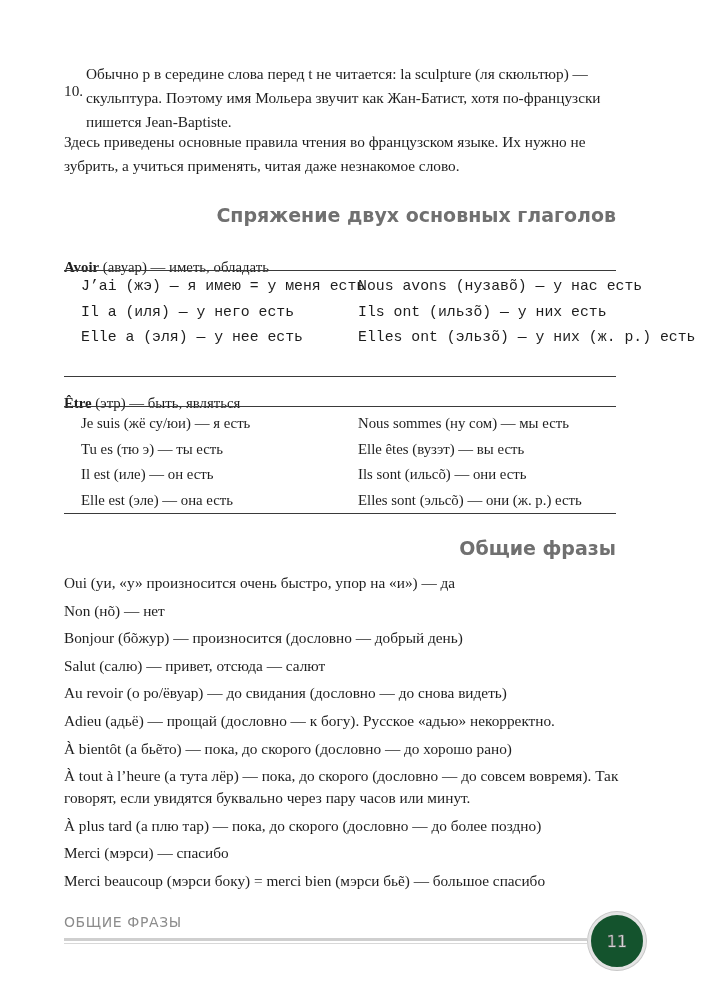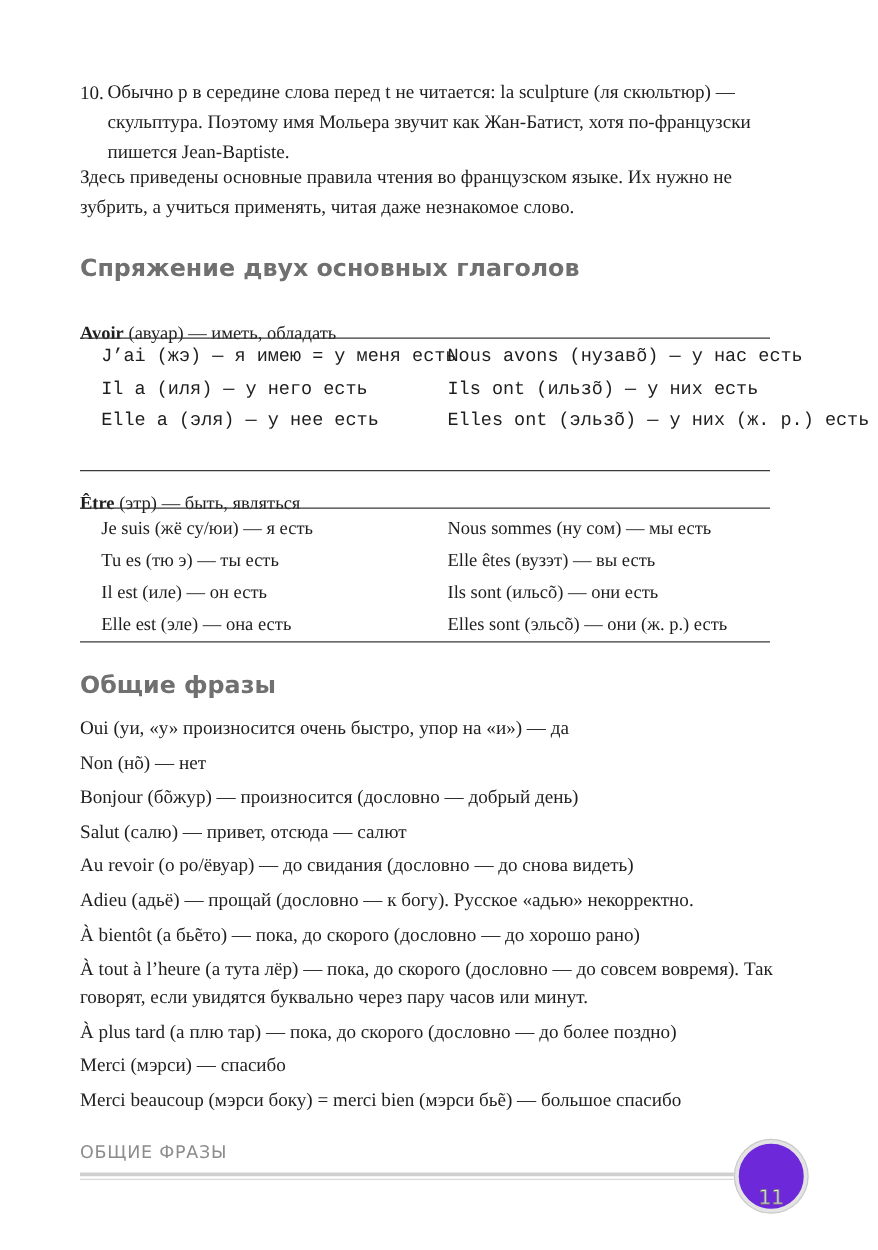--- a/index.html
+++ b/index.html
@@ -7,29 +7,29 @@
     width: 702px; height: 1000px; position: relative; overflow: hidden;
     font-family: "Liberation Serif", "DejaVu Serif", serif;
     color: #1e1e1e;
   }
   .page { position: absolute; left: 0; top: 0; width: 702px; height: 1000px; }
 
   .numbered-item {
     position: absolute; left: 64px; top: 62px; width: 560px;
     font-size: 15.3px; line-height: 24px;
   }
-  .numbered-item .num { position: absolute; left: 0; top: 1px; }
+  .numbered-item .num { position: absolute; left: 0; top: 17px; }
   .numbered-item .body { margin-left: 22px; }
   .intro {
     position: absolute; left: 64px; top: 130px; width: 560px;
     font-size: 15.3px; line-height: 24px;
   }
 
   .section-title {
-    position: absolute; left: 64px; width: 552px; text-align: left;
+    position: absolute; left: 64px; width: 552px; text-align: right;
     font-family: "DejaVu Sans", "Liberation Sans", sans-serif;
     font-weight: bold; font-size: 19px; color: #707070; letter-spacing: 0px;
   }
   #title-conj { top: 204px; }
   #title-phrases { top: 537px; }
 
   .verb-head {
     position: absolute; left: 64px; width: 552px;
     font-size: 14.8px; line-height: 20px; margin-top: 12px;
   }
@@ -53,23 +53,23 @@
 
   .footer-label {
     position: absolute; left: 64px; top: 914px;
     font-family: "DejaVu Sans", "Liberation Sans", sans-serif;
     font-size: 14px; color: #8c8c8c; letter-spacing: 0.6px;
   }
   .footer-rule1 { position: absolute; left: 64px; top: 938px; width: 523px; height: 3px; background: #cfcfcf; }
   .footer-rule2 { position: absolute; left: 64px; top: 943px; width: 523px; height: 1px; background: #d8d8d8; }
   .page-badge {
     position: absolute; left: 588px; top: 912px; width: 52px; height: 52px;
-    border-radius: 50%; background: #6d28d9; border: 3px solid #e4e4e4;
+    border-radius: 50%; background: #14532d; border: 3px solid #e4e4e4;
     box-shadow: 0 0 0 1px #c8c8c8;
-    display: flex; align-items: flex-end; justify-content: center;
+    display: flex; align-items: center; justify-content: center;
   }
   .page-badge span {
     font-family: "DejaVu Sans", "Liberation Sans", sans-serif;
     font-size: 16px; color: #f4f4f4;
     -webkit-text-stroke: 0.7px #777;
   }
 </style>
 </head>
 <body>
 

